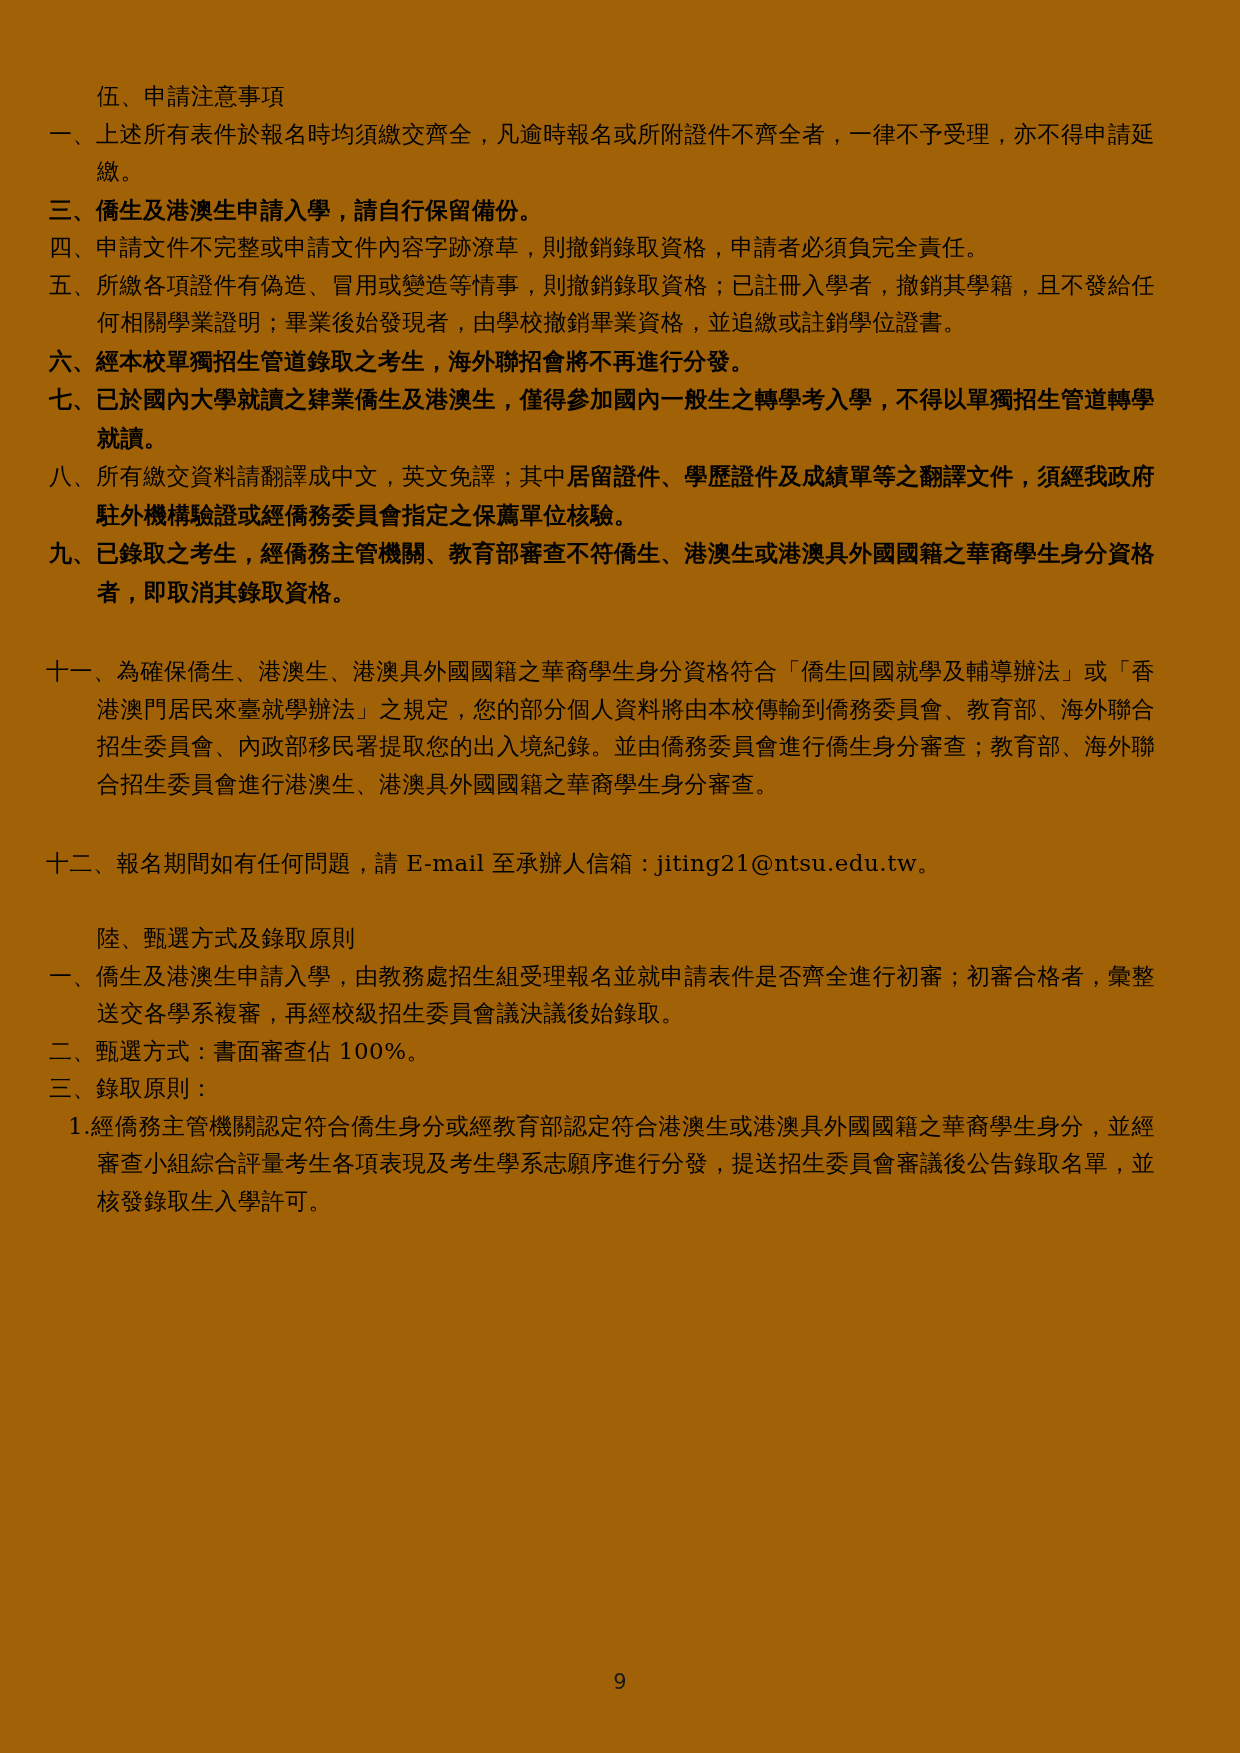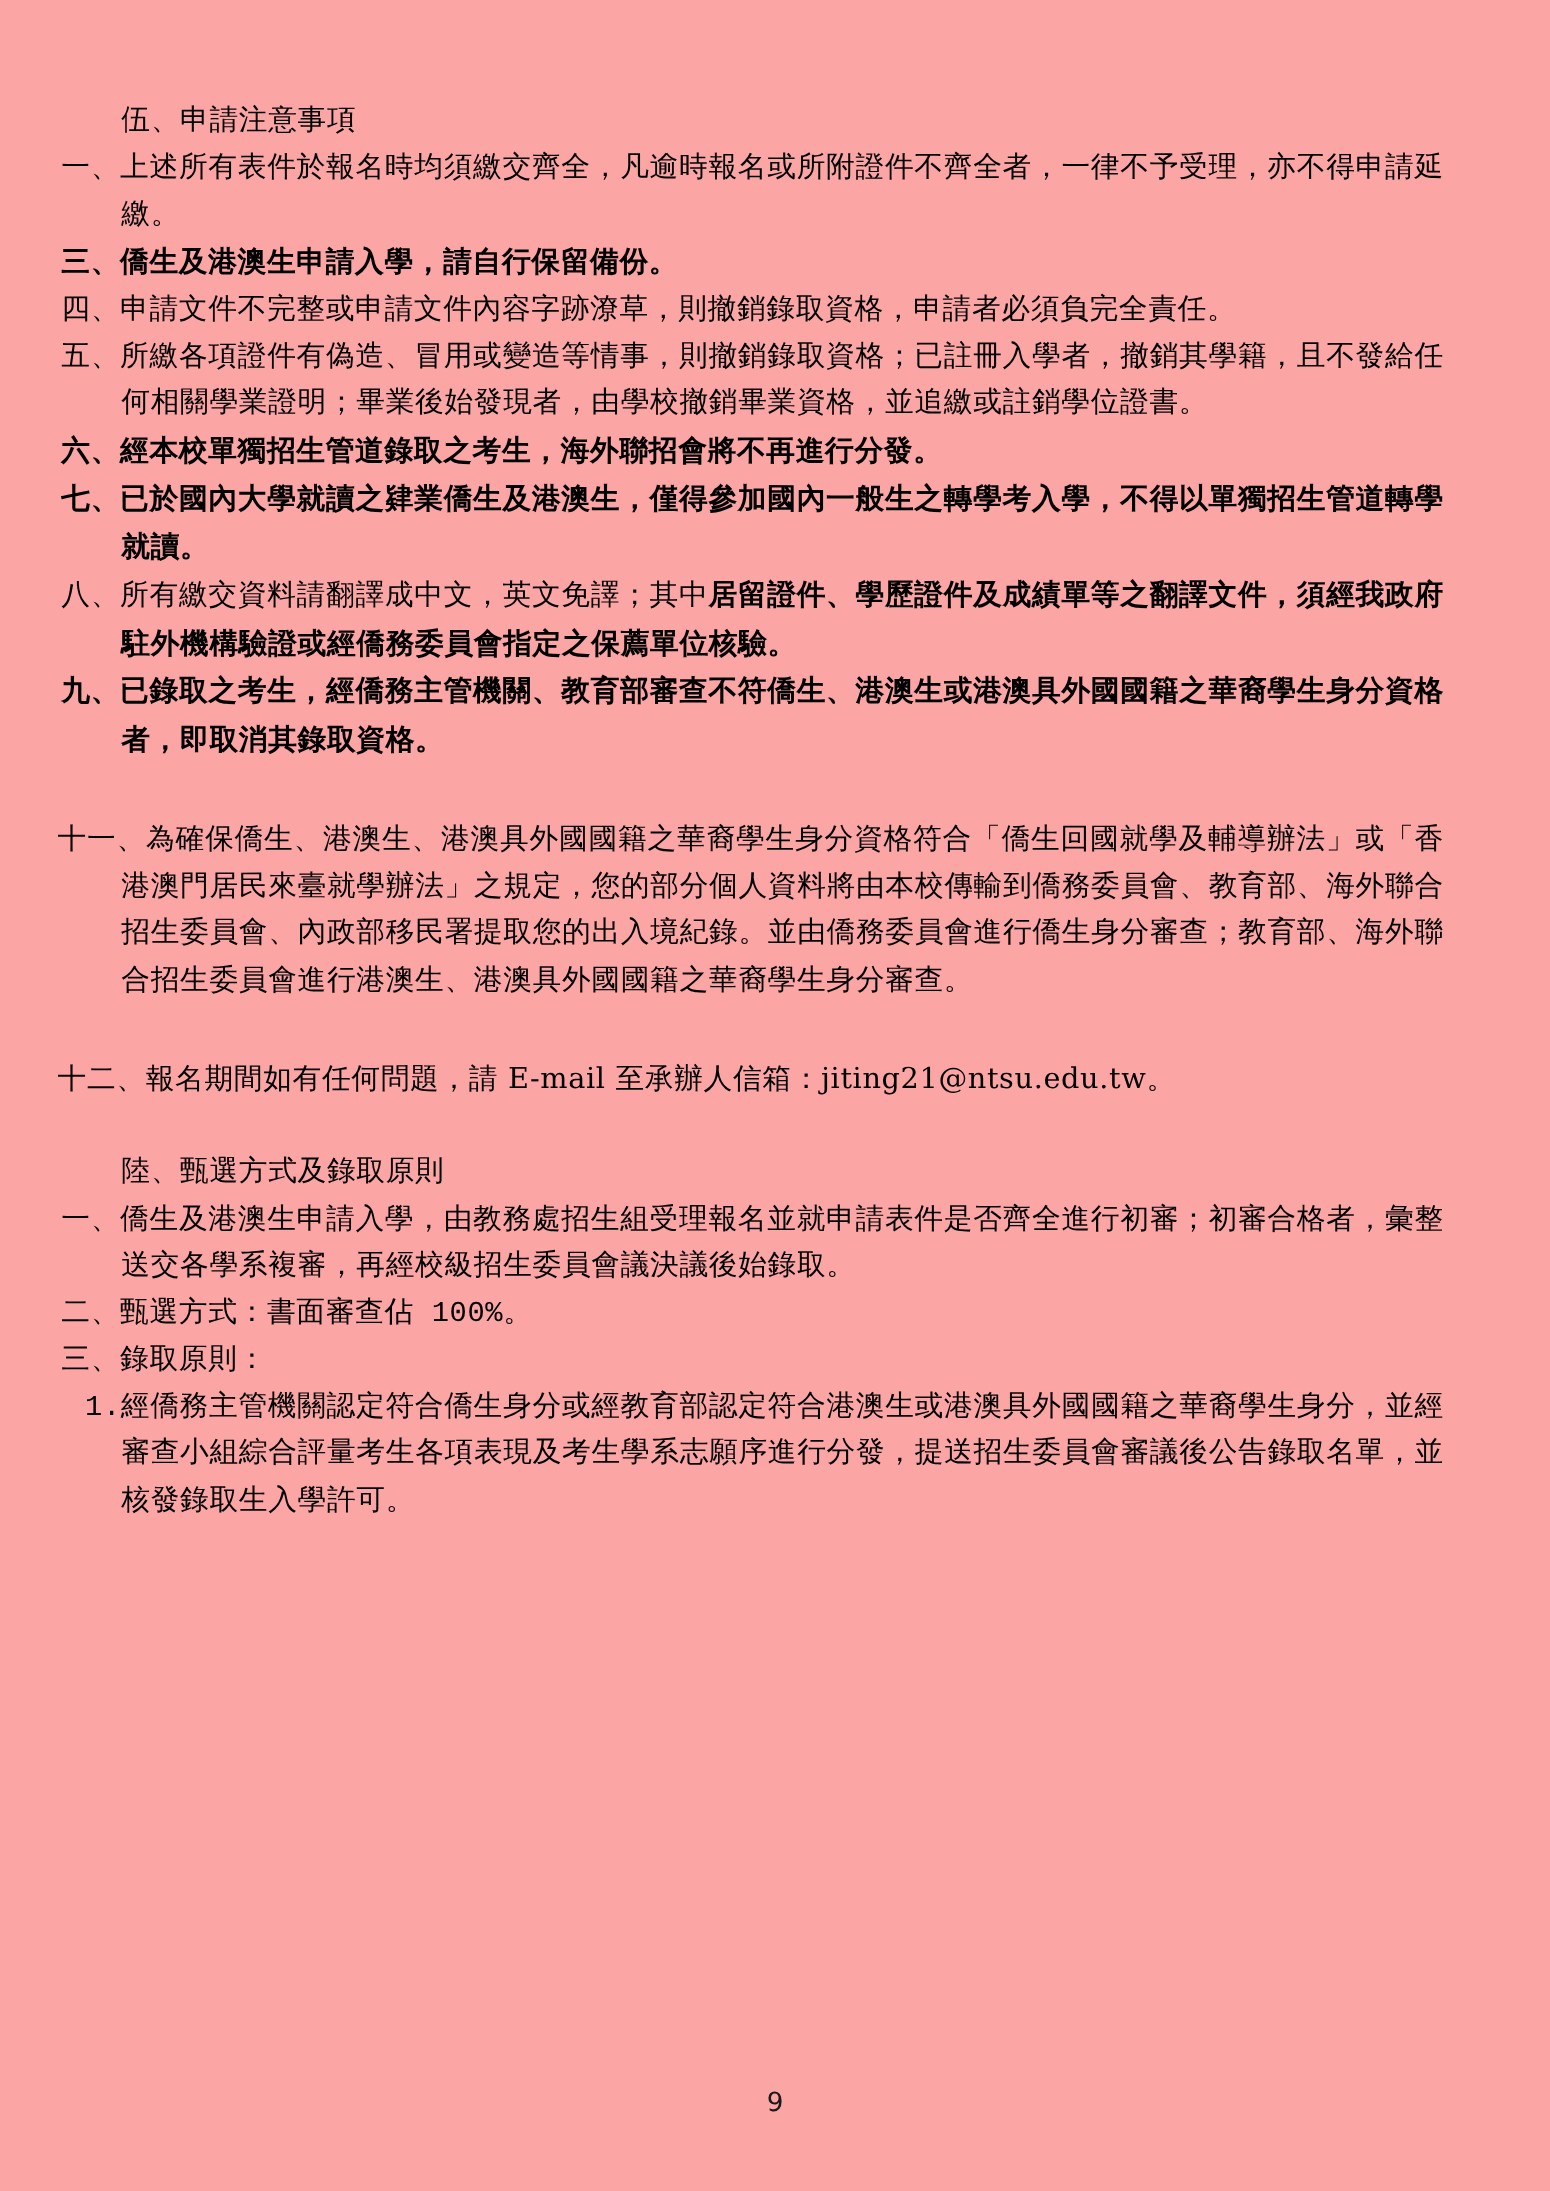--- a/index.html
+++ b/index.html
@@ -1,41 +1,41 @@
 <!DOCTYPE html>
 <html lang="zh-Hant"><head>
 <meta charset="utf-8">
 <style>
   html,body { margin:0; padding:0; background:#fff; }
   .page {
     position:relative;
     width:1240px;
     height:1753px;
-    background:#fca5a5;
+    background:#a16207;
     color:#000000;
     font-family:"DejaVu Serif","Liberation Serif",serif;
     overflow:hidden;
   }
   .content {
     position:absolute;
     left:97px;
     top:78px;
     width:1058px;
   }
   .content p, .content h2 {
     margin:0;
     font-size:23px;
     line-height:37.5px;
     font-weight:normal;
     letter-spacing:0.5px;
   }
   .section-heading {
     font-weight:bold;
   }
-  .section + .section { margin-top:37.5px;font-family:Liberation Mono, monospace; }
+  .section + .section { margin-top:37.5px; }
   .item {
     margin-left:99px;
     text-indent:-48px;
     text-align:justify;
     text-justify:inter-character;
   }
   .item.wide { text-indent:-51px;margin-top:42px; }
   .subitem {
     margin-left:130px;
     text-indent:-29px;

